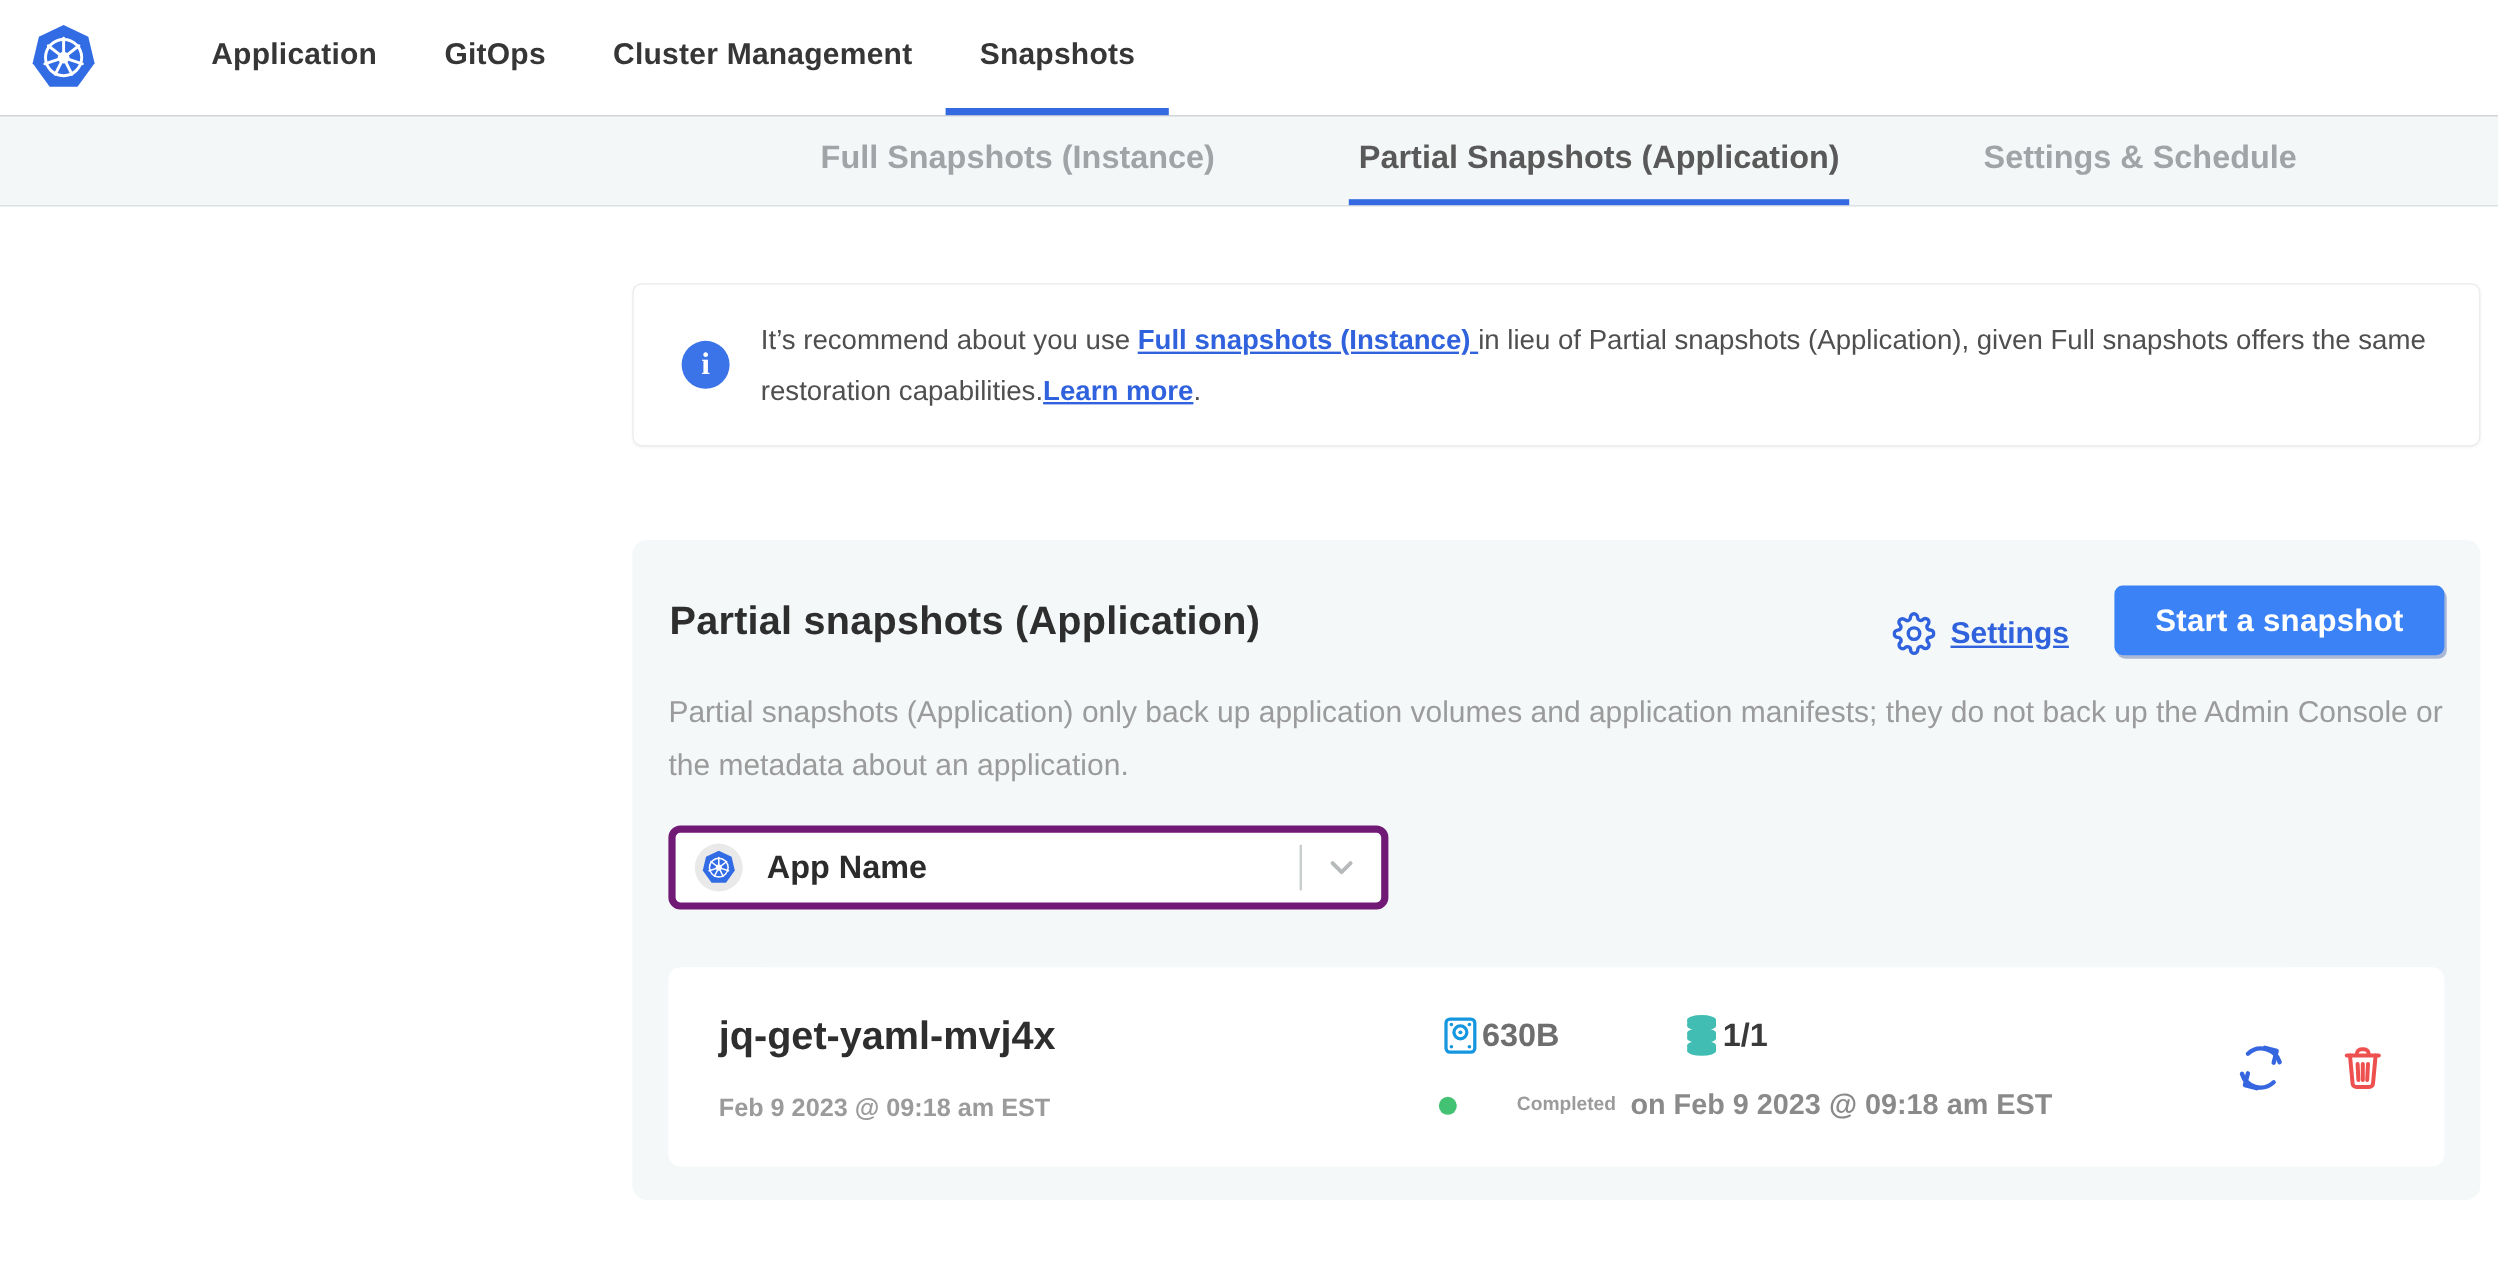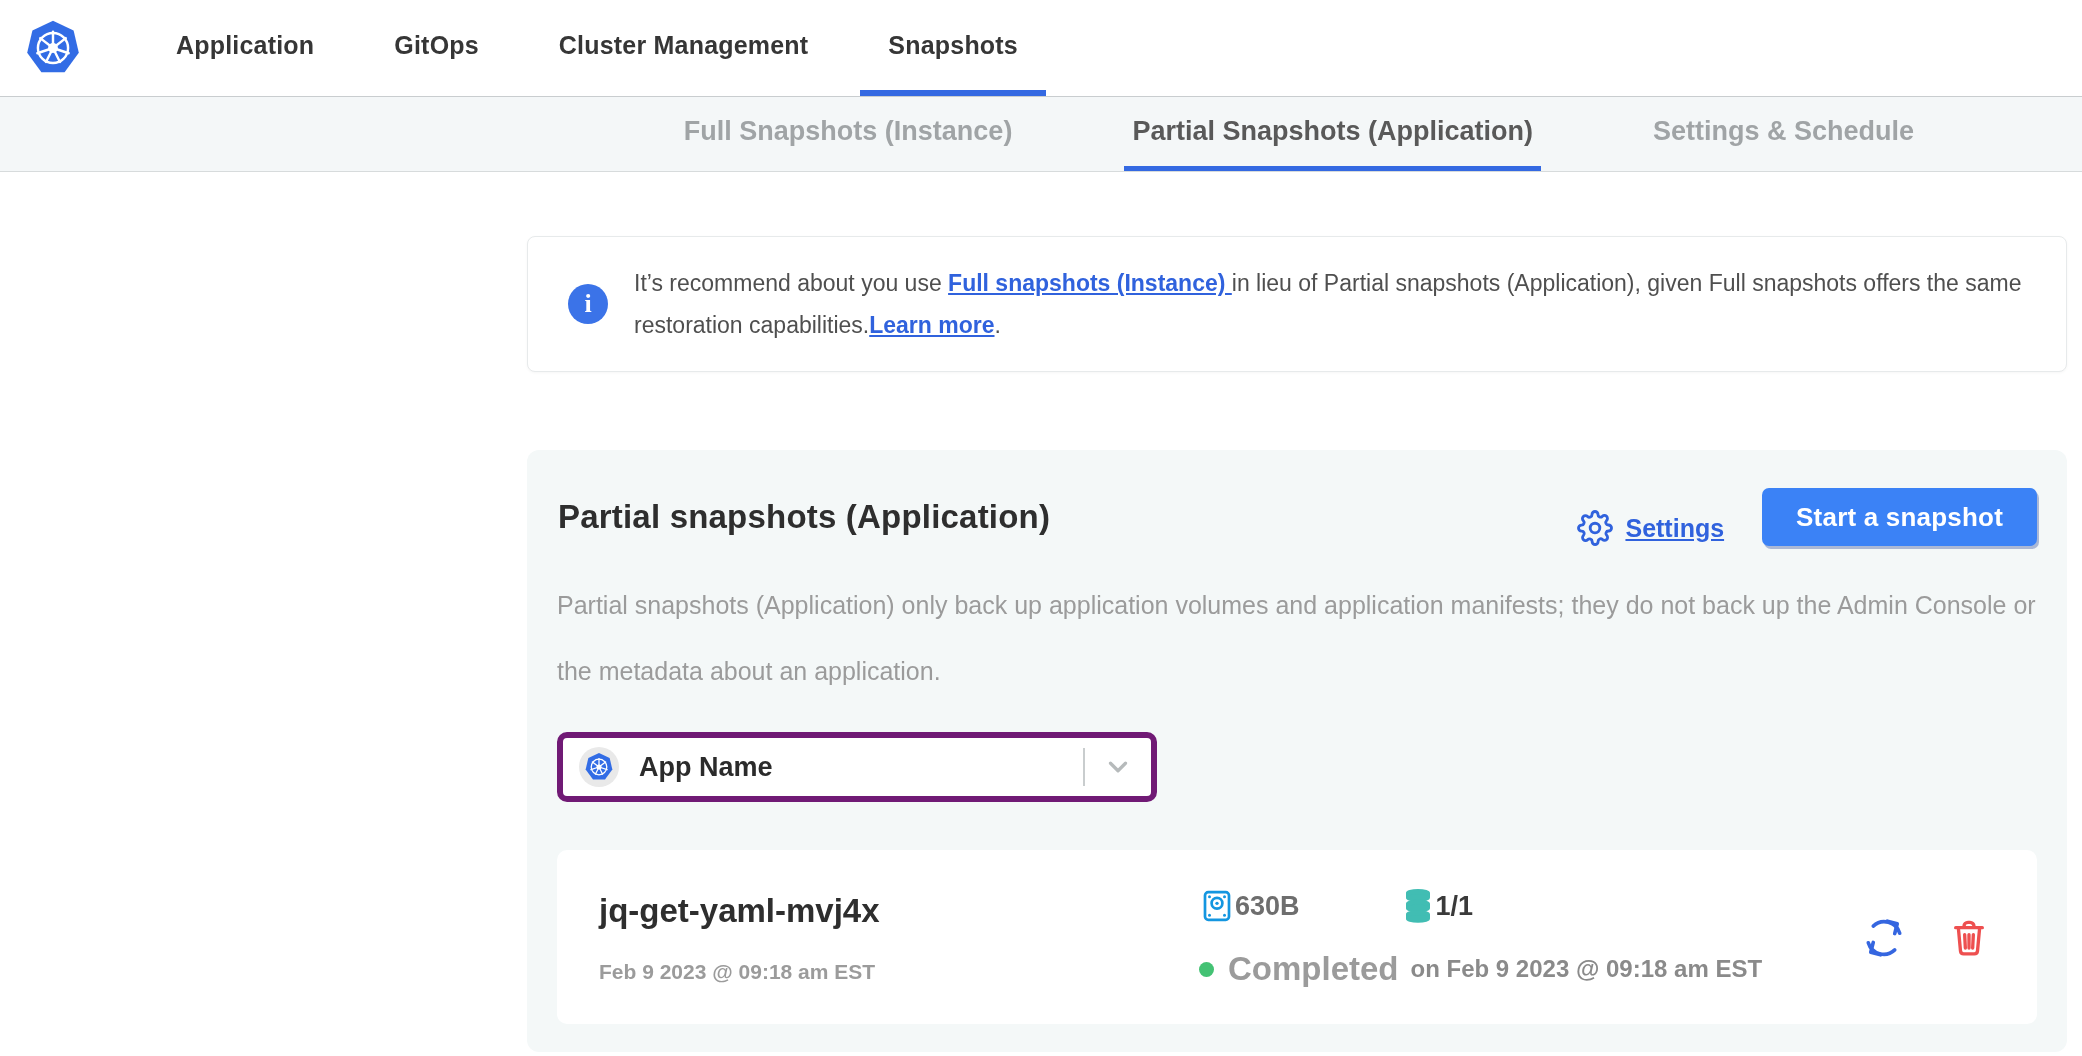--- a/index.html
+++ b/index.html
@@ -9,21 +9,21 @@
     font-family:"Liberation Sans", sans-serif;
     color:#323232; overflow:hidden; position:relative;
   }
 
   
   .topnav {
     height:96px; display:flex; align-items:stretch; background:#fff;
   }
   .brand { display:flex; align-items:center; padding-left:24px; margin-right:66px; }
   .brand svg { width:58px; height:58px; }
-  .nav-items { display:flex; align-items:stretch;gap:24px; }
+  .nav-items { display:flex; align-items:stretch; }
   .nav-item {
     display:flex; align-items:center; padding:0 28px;
     font-size:25px; font-weight:600; color:#363636; cursor:pointer;
     border-bottom:6px solid transparent; letter-spacing:0.2px;
   }
   .nav-item.active { border-bottom-color:#3469e2; }
 
   
   .tabbar {
     height:76px; background:#f4f7f8;
@@ -66,21 +66,21 @@
   .settings-link { display:flex; align-items:center; gap:12px; cursor:pointer; }
   .settings-link svg { width:36px; height:36px; }
   .settings-label { color:#3062dd; font-size:25px; font-weight:700; text-decoration:underline; }
   .start-btn {
     margin-left:38px; background:#3b82f6; color:#fff; border:none; cursor:pointer;
     font-family:inherit; font-size:26px; font-weight:700; letter-spacing:0.2px;
     padding:0 34px; height:58px; border-radius:7px;
     box-shadow:2px 3px 0 rgba(35,66,150,0.35);
   }
   .panel-desc {
-    margin-top:26px; font-size:25px; line-height:66px; color:#9b9b9b; max-width:1500px;
+    margin-top:26px; font-size:25px; line-height:44px; color:#9b9b9b; max-width:1500px;
   }
 
   
   .app-select {
     margin-top:28px; width:600px; height:70px; background:#fff;
     border:6px solid #701a75; border-radius:10px;
     display:flex; align-items:center; padding:0 18px 0 16px; cursor:pointer;
   }
   .app-badge {
     width:40px; height:40px; border-radius:50%; background:#e9e9e9;
@@ -101,21 +101,21 @@
   .snap-name { font-size:33px; font-weight:700; color:#2e2e2e; cursor:pointer; }
   .snap-date { margin-top:30px; font-size:21px; font-weight:700; color:#9b9b9b; }
   .snap-mid { flex:1 1 auto; }
   .snap-metrics { display:flex; align-items:center; gap:100px; }
   .metric { display:flex; align-items:center; }
   .metric svg { width:36px; height:36px; }
   .metric-size-value { font-size:27px; font-weight:700; color:#6e6e6e; }
   .metric-vol-value { font-size:27px; font-weight:700; color:#3a3a3a; }
   .snap-status { margin-top:26px; display:flex; align-items:center; }
   .status-dot { width:15px; height:15px; border-radius:50%; background:#44c274; margin-right:14px; }
-  .status-label { font-size:33px; font-weight:600; color:#9b9b9b; }
+  .status-label { font-size:16px; font-weight:600; color:#9b9b9b;margin-left:36px; }
   .status-finished { margin-left:12px; font-size:24px; font-weight:700; color:#8a8a8a; }
   .snap-actions { display:flex; align-items:center; gap:42px; padding-right:6px; }
   .action-btn { cursor:pointer; background:none; border:none; padding:0; line-height:0; }
   .action-btn svg { width:46px; height:46px; }
   .action-btn.trash svg { width:40px; height:40px; }
 </style>
 </head>
 <body>
 
 <header class="topnav">

